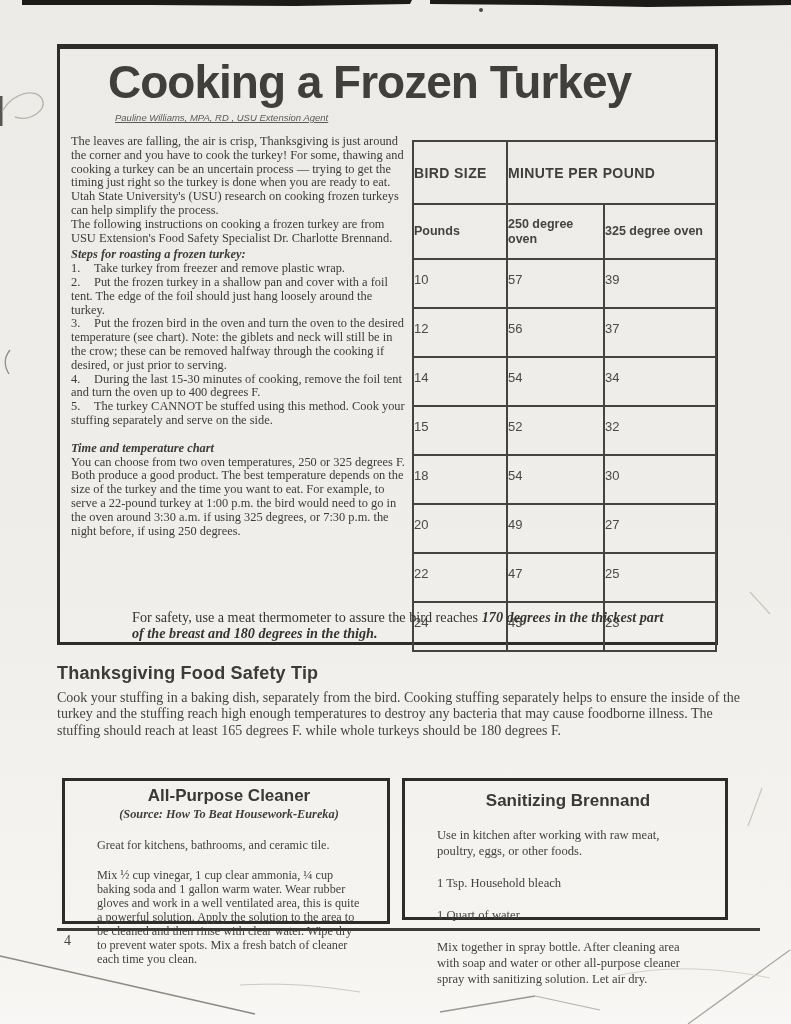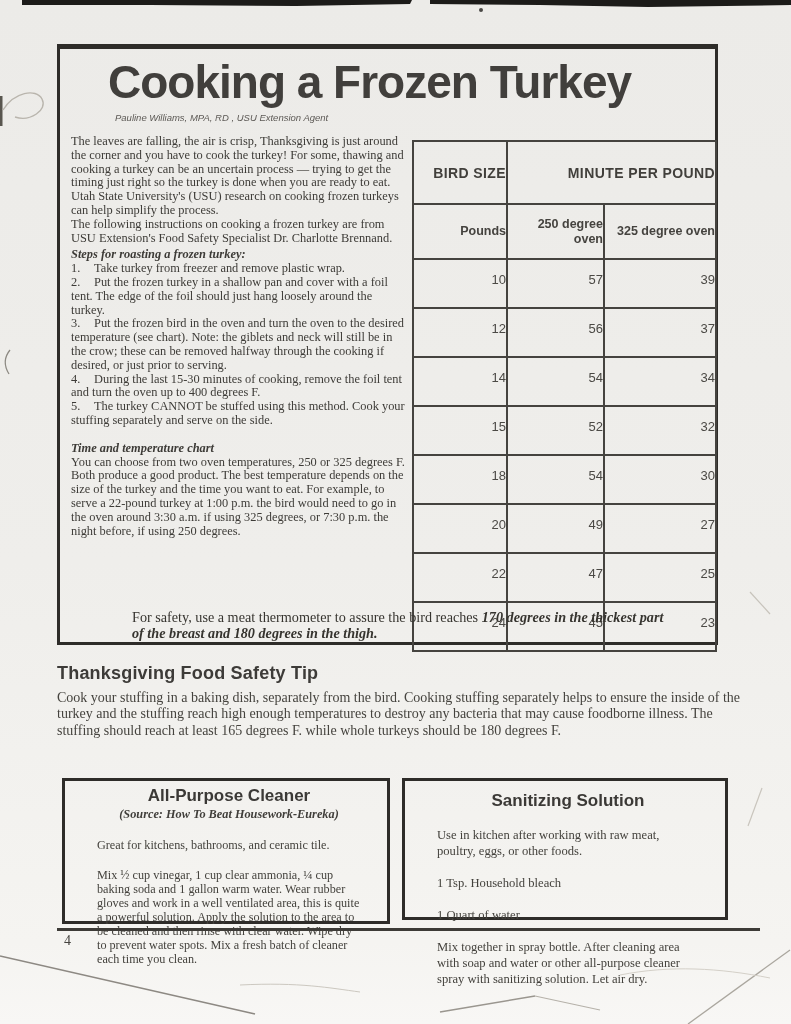--- a/index.html
+++ b/index.html
@@ -14,21 +14,21 @@
     border:3px solid #2e2c29; border-top-width:5px; box-sizing:border-box;
   }
   .title {
     position:absolute; left:48px; top:6px; width:600px;
     font-family:Liberation Sans, sans-serif; font-weight:bold;
     font-size:46px; letter-spacing:-1px; color:#413f3c; white-space:nowrap;
   }
   .byline {
     position:absolute; left:55px; top:63px;
     font-family:"Liberation Sans", sans-serif; font-style:italic;
-    font-size:9.5px; color:#5d5a56;
+    font-size:9.5px; color:#5d5a56;text-decoration:underline;
   }
   .left-col {
     position:absolute; left:11px; top:86px; width:334px;
     font-size:12.4px; line-height:13.8px; color:#3d3b37; text-align:left;
   }
   .left-col p { margin:0; }
   .subhead {
     font-weight:bold; font-style:italic; margin:0;
   }
   .steps-head { margin-top:3px !important; }
@@ -38,21 +38,21 @@
   
   .cook-table {
     position:absolute; left:352px; top:91px; width:303px;
     border-collapse:collapse; table-layout:fixed;
     font-family:"Liberation Sans", sans-serif; color:#4b4945;
   }
   .cook-table col.c1 { width:94px; }
   .cook-table col.c2 { width:97px; }
   .cook-table col.c3 { width:112px; }
   .cook-table th, .cook-table td {
-    border:2px solid #45433f; text-align:right; padding:0;
+    border:2px solid #45433f; text-align:left; padding:0;
   }
   .cook-table th.h1 { height:61px; font-size:14px; font-weight:bold; letter-spacing:0.4px; color:#413f3b; }
   .cook-table th.h2 { height:53px; font-size:12.5px; font-weight:bold; line-height:15px; color:#45433f; }
   .cook-table td { height:39px; font-size:13px; vertical-align:middle; padding-bottom:8px; }
   
   .safety-note {
     position:absolute; left:72px; top:560px; width:545px;
     font-size:14.2px; line-height:16px; color:#36342f;
   }
   .safety-note b { font-style:italic; }
@@ -204,21 +204,21 @@
     <p class="box-title">All-Purpose Cleaner</p>
     <p class="box-source">(Source: How To Beat Housework-Eureka)</p>
     <div class="box-body">
 
     <p>Great for kitchens, bathrooms, and ceramic tile.</p>
         <p>Mix ½ cup vinegar, 1 cup clear ammonia, ¼ cup baking soda and 1 gallon warm water. Wear rubber gloves and work in a well ventilated area, this is quite a powerful solution. Apply the solution to the area to be cleaned and then rinse with clear water. Wipe dry to prevent water spots. Mix a fresh batch of cleaner each time you clean.</p>
       </div>
   </div>
 
   <div class="recipe-box box-right">
-    <p class="box-title">Sanitizing Solution</p>
+    <p class="box-title">Sanitizing Brennand</p>
     <div class="box-body">
 
     <p>Use in kitchen after working with raw meat, poultry, eggs, or other foods.</p>
         <p>1 Tsp. Household bleach</p>
         <p>1 Quart of water</p>
         <p>Mix together in spray bottle. After cleaning area with soap and water or other all-purpose cleaner spray with sanitizing solution. Let air dry.</p>
       </div>
   </div>
 
   <div class="bottom-rule"></div>

